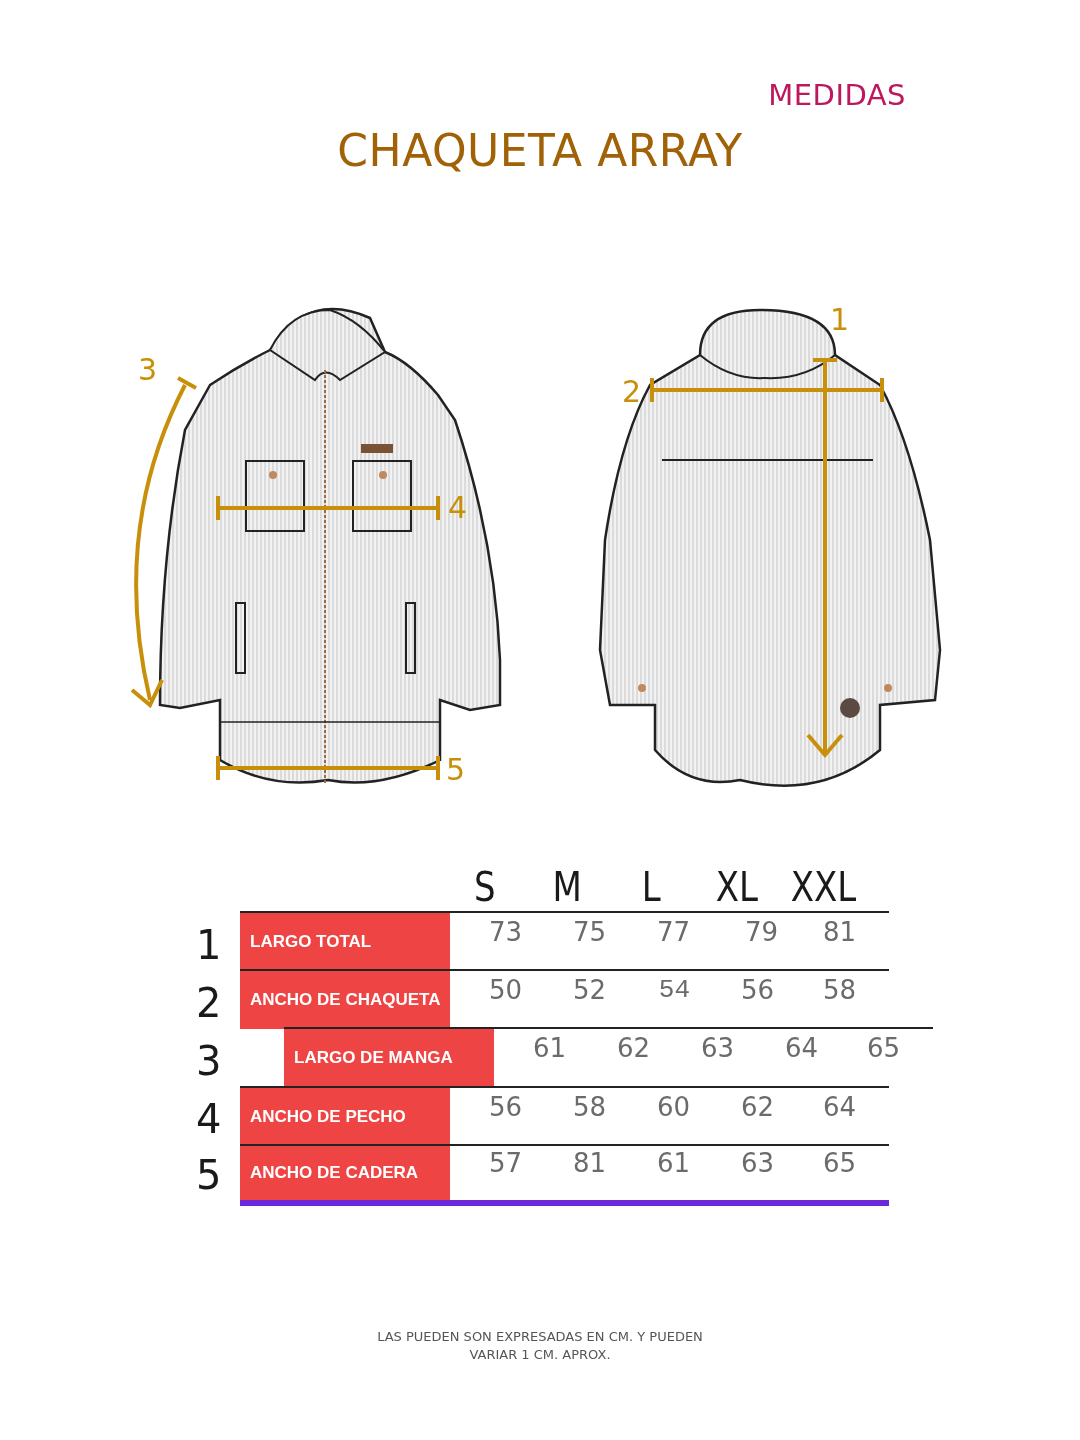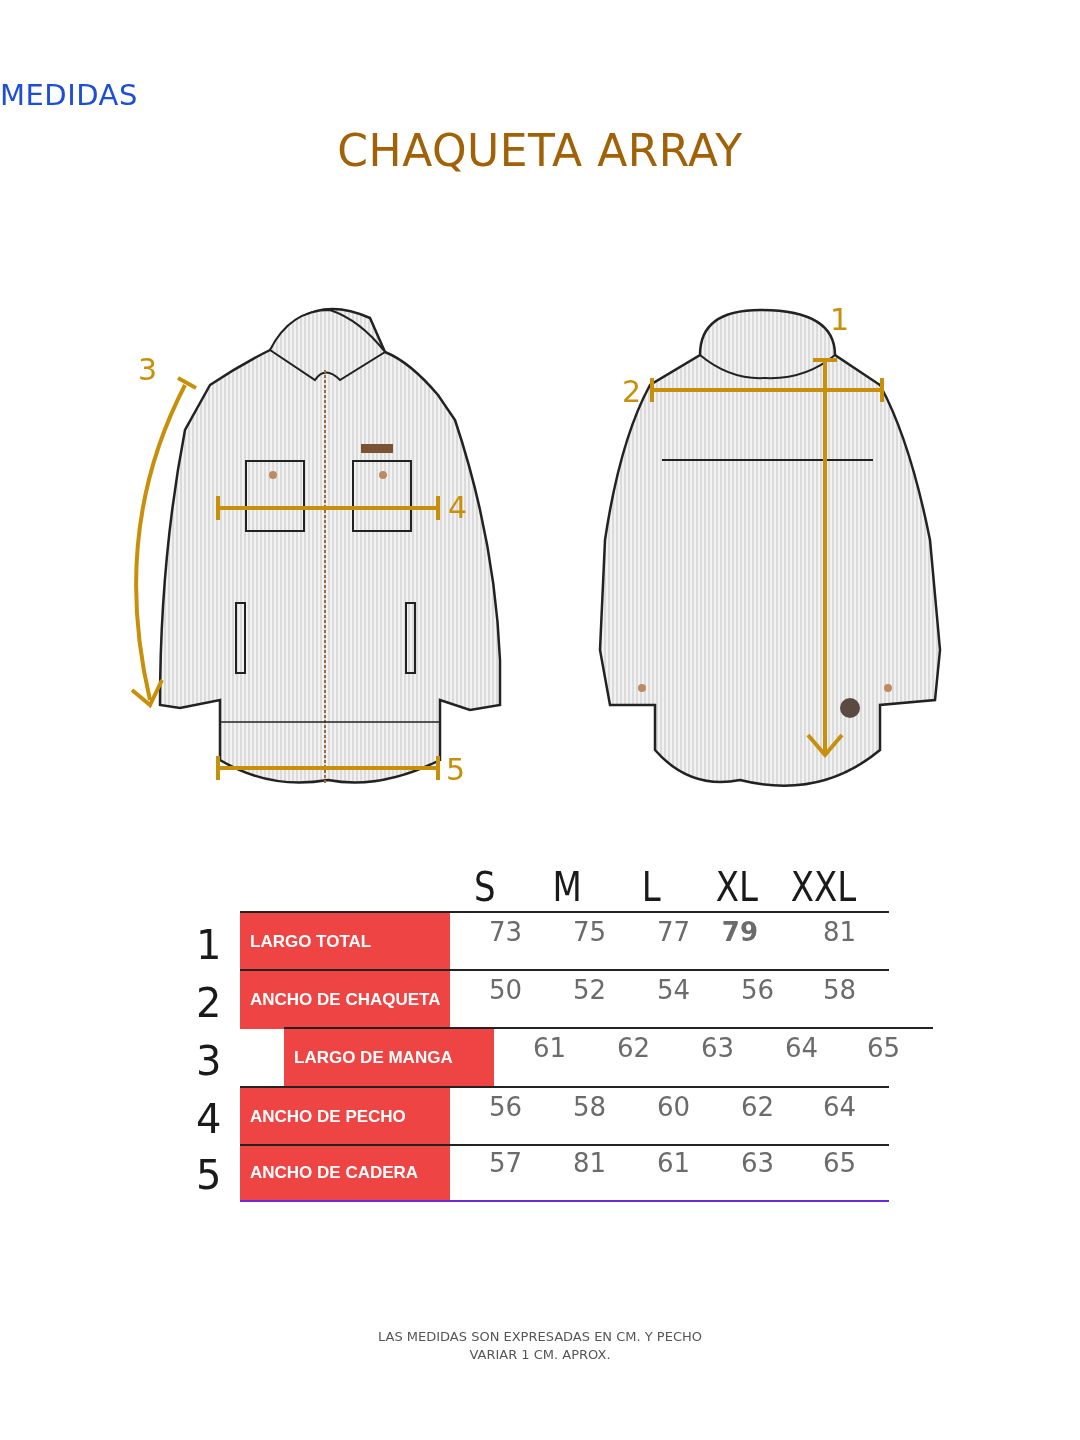--- a/index.html
+++ b/index.html
@@ -1,22 +1,22 @@
 <!DOCTYPE html>
 <html><head>
 <meta charset="utf-8">
 <style>
   html, body { margin:0; padding:0; background:#ffffff; }
   body { width:1080px; height:1440px; position:relative; overflow:hidden; font-family:"DejaVu Sans", sans-serif; }
-  .subtitle { position:absolute; top:78px; left:0; width:906px; text-align:left; color:#1d4ed8; font-size:29px; letter-spacing:0.5px; }
+  .subtitle { position:absolute; top:78px; left:0; width:906px; text-align:right; color:#be185d; font-size:29px; letter-spacing:0.5px; }
   .title { position:absolute; top:125px; left:0; width:1080px; text-align:center; color:#a16207; font-size:44px; letter-spacing:0.5px; }
   .diagram { position:absolute; left:0; top:290px; width:1080px; height:500px; }
   .size-head { position:absolute; top:864px; font-size:40px; color:#1a1a1a; font-family:"DejaVu Sans", sans-serif; transform:scaleX(0.85); transform-origin:center; }
   .row { position:absolute; left:240px; width:649px; height:58px; border-top:2px solid #222; }
-  .row.last { border-bottom:2px solid #6d28d9; }
+  .row.last { border-bottom:6px solid #6d28d9; }
   .num { position:absolute; left:196px; font-size:40px; color:#1a1a1a; }
   .lbl { position:absolute; left:0; top:0; width:210px; height:100%; background:#ef4444; color:#fff; font-family:"Liberation Sans", sans-serif; font-weight:bold; font-size:17px; display:flex; align-items:center; padding-left:10px; box-sizing:border-box; }
   .val { position:absolute; top:4px; font-size:26px; color:#6b6b6b; width:70px; text-align:right; }
   .note { position:absolute; top:1328px; left:0; width:1080px; text-align:center; color:#555; font-size:13px; line-height:18px; }
 </style>
 </head>
 <body>
 
 <div class="subtitle">MEDIDAS</div>
 <div class="title">CHAQUETA ARRAY</div>
@@ -85,30 +85,30 @@
   <div class="size-head" style="left:712px;">XL</div>
   <div class="size-head" style="left:785px;">XXL</div>
 </div>
 
 <div class="num" style="top:922px;">1</div>
 <div class="row" style="top:911px;">
   <div class="lbl">LARGO TOTAL</div>
   <div class="val" style="left:212px;">73</div>
   <div class="val" style="left:296px;">75</div>
   <div class="val" style="left:380px;">77</div>
-  <div class="val" style="left:448px;font-weight:bold;">79</div>
+  <div class="val" style="left:468px;">79</div>
   <div class="val" style="left:546px;">81</div>
 </div>
 
 <div class="num" style="top:980px;">2</div>
 <div class="row" style="top:969px;">
   <div class="lbl">ANCHO DE CHAQUETA</div>
   <div class="val" style="left:212px;">50</div>
   <div class="val" style="left:296px;">52</div>
-  <div class="val" style="left:380px;">54</div>
+  <div class="val" style="left:380px;font-family:Liberation Mono, monospace;">54</div>
   <div class="val" style="left:464px;">56</div>
   <div class="val" style="left:546px;">58</div>
 </div>
 
 <div class="num" style="top:1038px;">3</div>
 <div class="row" style="top:1027px;margin-left:44px;">
   <div class="lbl">LARGO DE MANGA</div>
   <div class="val" style="left:212px;">61</div>
   <div class="val" style="left:296px;">62</div>
   <div class="val" style="left:380px;">63</div>
@@ -130,15 +130,15 @@
 <div class="row last" style="top:1144px; height:54px;">
   <div class="lbl">ANCHO DE CADERA</div>
   <div class="val" style="left:212px; top:2px;">57</div>
   <div class="val" style="left:296px; top:2px;">81</div>
   <div class="val" style="left:380px; top:2px;">61</div>
   <div class="val" style="left:464px; top:2px;">63</div>
   <div class="val" style="left:546px; top:2px;">65</div>
 </div>
 
 <div class="note">
-  <div>LAS MEDIDAS SON EXPRESADAS EN CM. Y PECHO</div>
+  <div>LAS PUEDEN SON EXPRESADAS EN CM. Y PUEDEN</div>
   <div>VARIAR 1 CM. APROX.</div>
 </div>
 
 </body></html>

